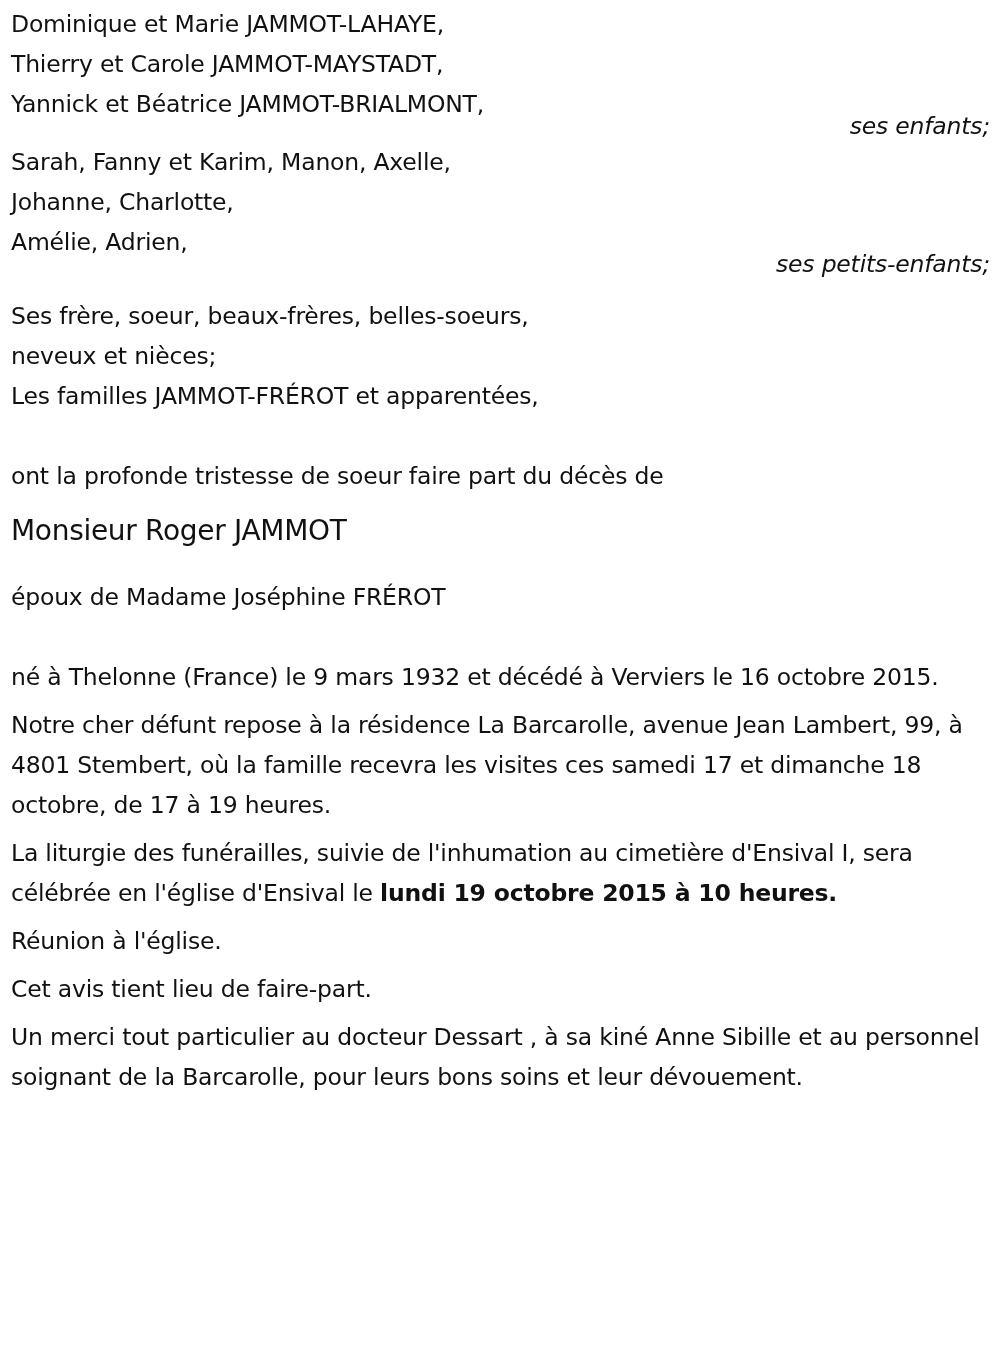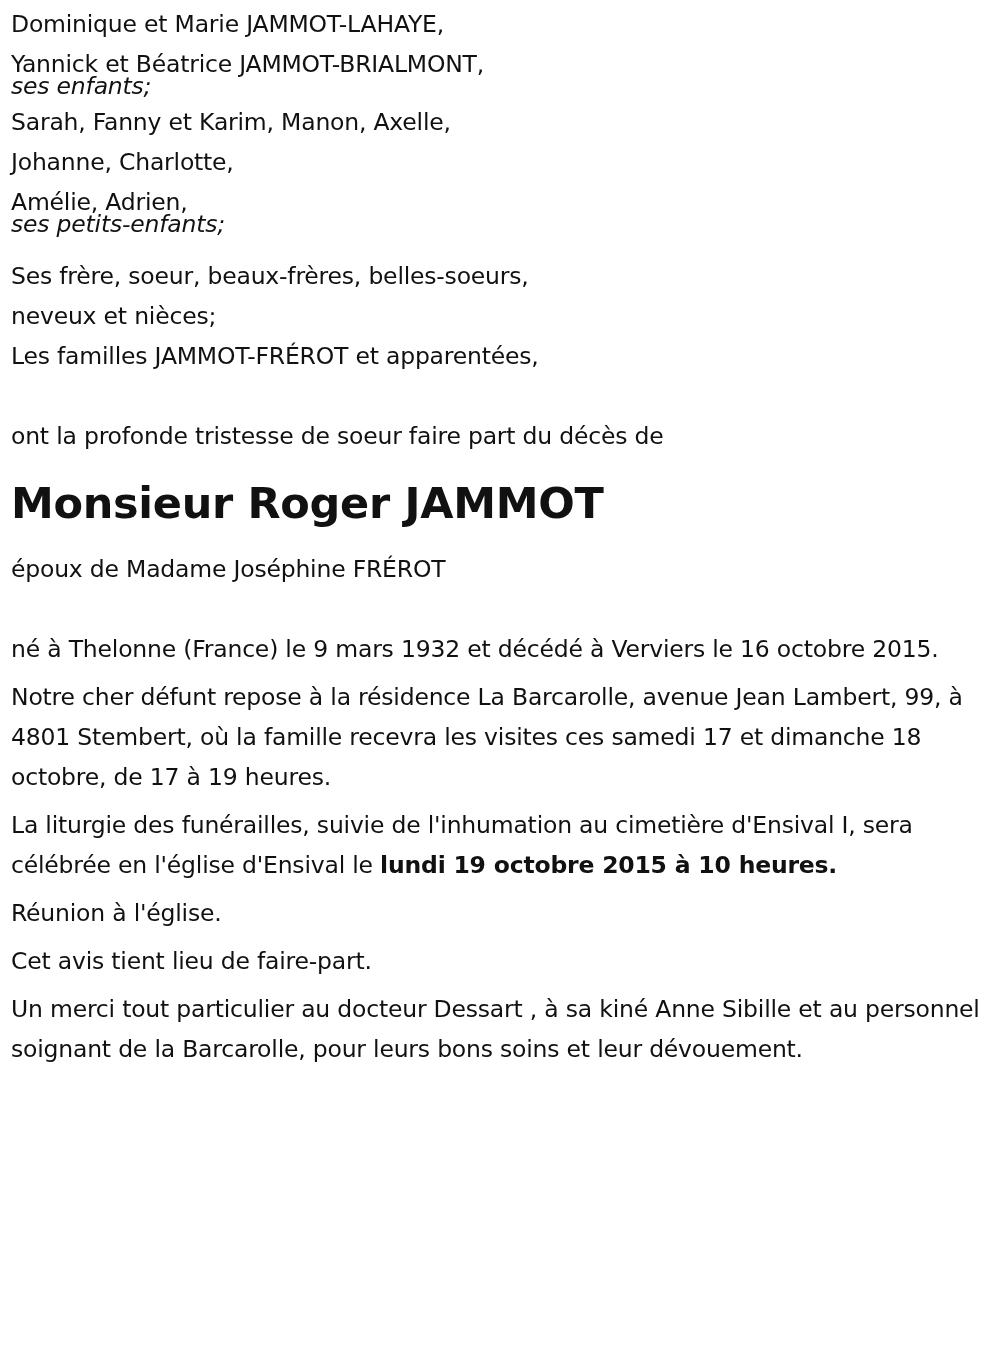--- a/index.html
+++ b/index.html
@@ -7,37 +7,38 @@
       width: 1000px; height: 1345px; overflow: hidden;
       font-family: "DejaVu Sans", "Liberation Sans", sans-serif;
       color: #111111;
       font-size: 23.5px;
       line-height: 40px;
       letter-spacing: -0.2px;
     }
     .page { position: relative; padding: 4px 10px 0 11px; width: 979px; }
     .block { margin: 0; }
     .line { display: block; white-space: nowrap; }
-    .role { display: block; font-style: italic; line-height: 40px; }
+    .role { display: block; text-align: right; font-style: italic; line-height: 40px; }
     .role-tight { margin-top: -18px; }
     .gap-med { height: 40px; }
     .title {
-      font-weight: bold; font-size: 43px; line-height: 40px;
-      margin: 27px 0 0 0; letter-spacing: -0.3px;
+      font-weight: normal; font-size: 28px; line-height: 40px;
+      margin: 15px 0 0 0; letter-spacing: -0.3px;
     }
     .para { margin: 0 0 8px 0; white-space: normal; }
     .bold { font-weight: bold; }
   </style>
 </head>
 <body>
 
 <div class="page">
 
   <div class="block">
     <span class="line">Dominique et Marie JAMMOT-LAHAYE,</span>
+    <span class="line">Thierry et Carole JAMMOT-MAYSTADT,</span>
     <span class="line">Yannick et Béatrice JAMMOT-BRIALMONT,</span>
     <span class="role role-tight">ses enfants;</span>
   </div>
 
   <div class="block" style="margin-top:-4px">
     <span class="line">Sarah, Fanny et Karim, Manon, Axelle,</span>
     <span class="line">Johanne, Charlotte,</span>
     <span class="line">Amélie, Adrien,</span>
     <span class="role role-tight">ses petits-enfants;</span>
   </div>

